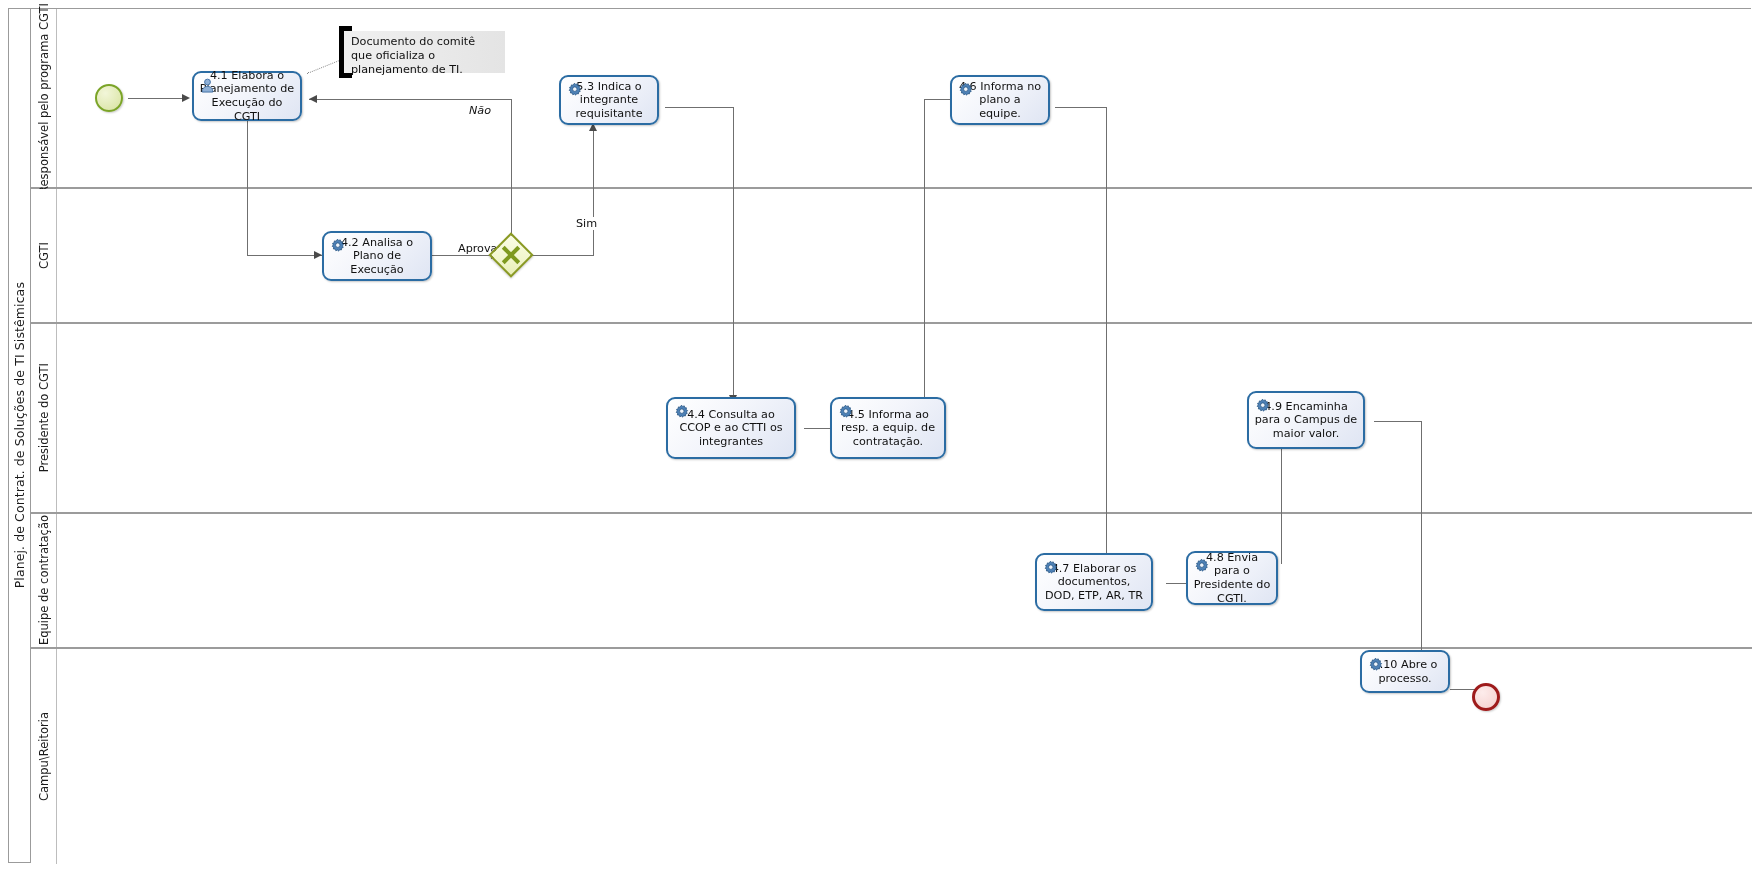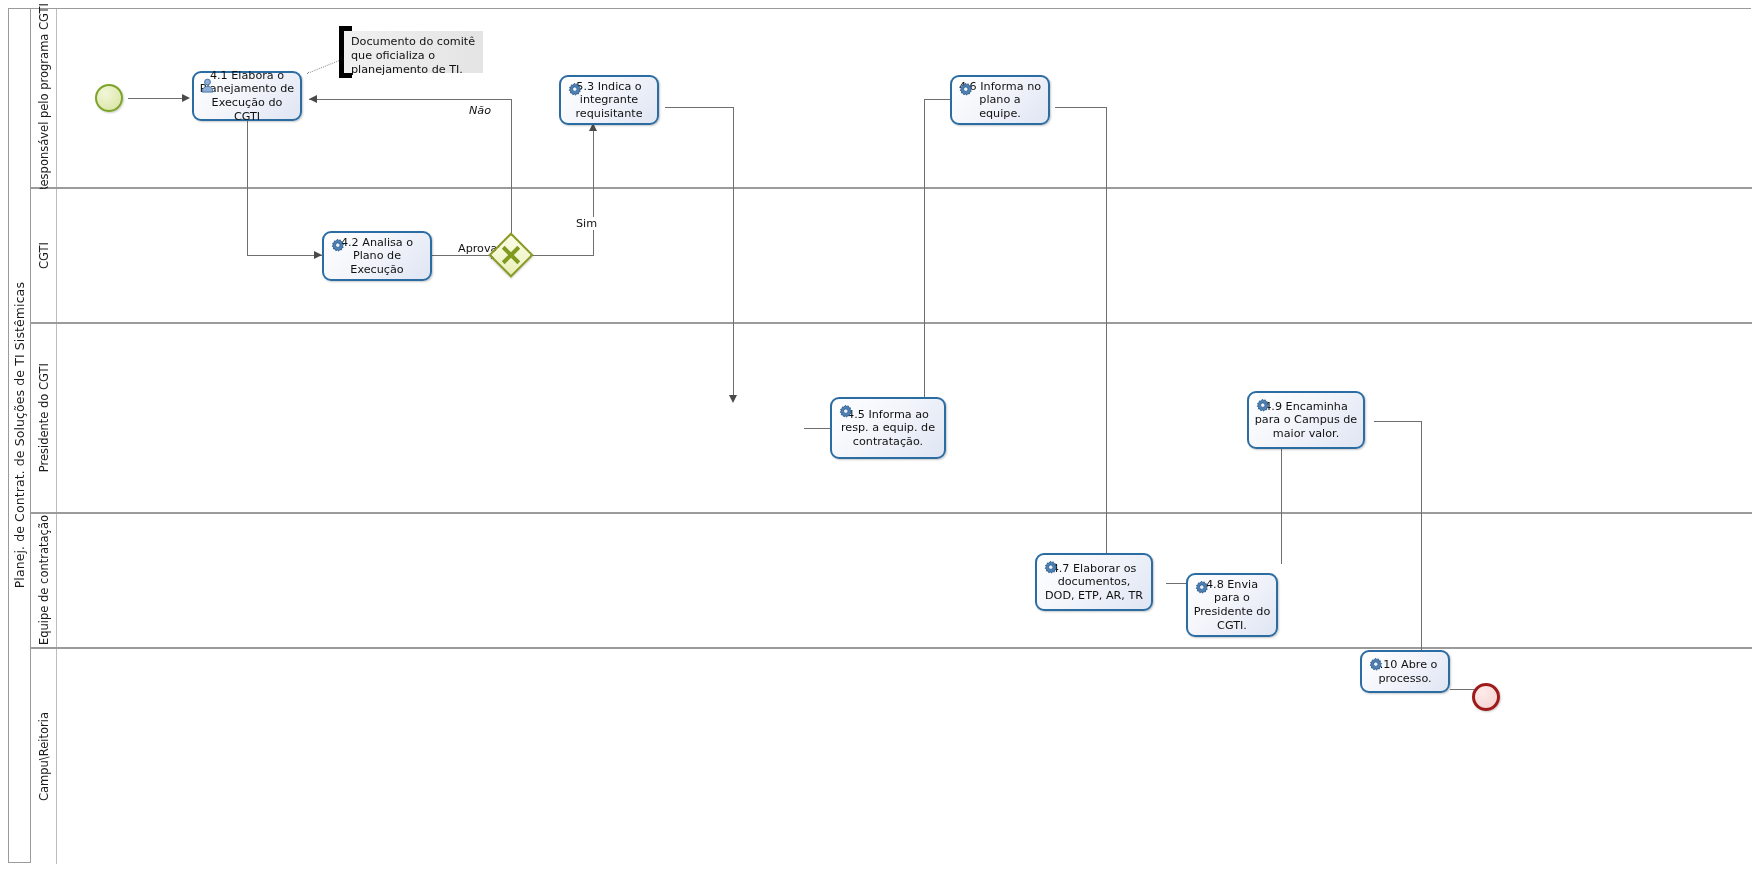--- a/index.html
+++ b/index.html
@@ -285,21 +285,21 @@
 
     <div class="event start-event" style="left:86px; top:75px;"></div>
 
     <div class="event end-event" style="left:1463px; top:674px;"></div>
 
     <div class="gateway" style="left:486px; top:230px;">
       <div class="plus-v"></div>
       <div class="plus-h"></div>
     </div>
 
-    <div class="annotation" style="left:330px; top:22px; width:144px; height:42px;">
+    <div class="annotation" style="left:330px; top:22px; width:166px; height:42px;">
       <span>Documento do comitê que oficializa o planejamento de TI.</span>
     </div>
 
     <div class="task" style="left:183px; top:62px; width:110px; height:50px;">
       <span class="task-icon">
         <svg viewBox="0 0 16 16" width="15" height="15">
           <circle cx="8" cy="4.3" r="3.1" fill="#8fb0d6" stroke="#3f6ea3" stroke-width="1"></circle>
           <path d="M2.4 15 C2.4 10.6 5 9 8 9 C11 9 13.6 10.6 13.6 15 Z" fill="#8fb0d6" stroke="#3f6ea3" stroke-width="1"></path>
         </svg>
       </span>
@@ -319,20 +319,29 @@
     <div class="task" style="left:550px; top:66px; width:100px; height:50px;">
       <span class="task-icon">
         <svg viewBox="0 0 16 16" width="15" height="15">
           <path d="M8 1.2 L9.2 2.6 L11 2 L11.4 3.9 L13.3 4.1 L12.9 6 L14.5 7 L13.3 8.4 L14.1 10.1 L12.3 10.8 L12.2 12.7 L10.3 12.4 L9.2 14 L7.9 12.8 L6.2 13.6 L5.5 11.8 L3.6 11.7 L3.9 9.8 L2.3 8.8 L3.5 7.4 L2.7 5.7 L4.5 5 L4.6 3.1 L6.5 3.4 Z" fill="#4d81b7" stroke="#23517f" stroke-width=".8" stroke-linejoin="round"></path>
           <circle cx="8.3" cy="7.6" r="2.4" fill="#eef4fb" stroke="#23517f" stroke-width=".8"></circle>
         </svg>
       </span>
       <span class="task-text">5.3 Indica o integrante requisitante</span>
     </div>
 
+    <div class="task" style="left:657px; top:388px; width:130px; height:62px;">
+      <span class="task-icon">
+        <svg viewBox="0 0 16 16" width="15" height="15">
+          <path d="M8 1.2 L9.2 2.6 L11 2 L11.4 3.9 L13.3 4.1 L12.9 6 L14.5 7 L13.3 8.4 L14.1 10.1 L12.3 10.8 L12.2 12.7 L10.3 12.4 L9.2 14 L7.9 12.8 L6.2 13.6 L5.5 11.8 L3.6 11.7 L3.9 9.8 L2.3 8.8 L3.5 7.4 L2.7 5.7 L4.5 5 L4.6 3.1 L6.5 3.4 Z" fill="#4d81b7" stroke="#23517f" stroke-width=".8" stroke-linejoin="round"></path>
+          <circle cx="8.3" cy="7.6" r="2.4" fill="#eef4fb" stroke="#23517f" stroke-width=".8"></circle>
+        </svg>
+      </span>
+      <span class="task-text">4.4 Consulta ao CCOP e ao CTTI os integrantes</span>
+    </div>
 
     <div class="task" style="left:821px; top:388px; width:116px; height:62px;">
       <span class="task-icon">
         <svg viewBox="0 0 16 16" width="15" height="15">
           <path d="M8 1.2 L9.2 2.6 L11 2 L11.4 3.9 L13.3 4.1 L12.9 6 L14.5 7 L13.3 8.4 L14.1 10.1 L12.3 10.8 L12.2 12.7 L10.3 12.4 L9.2 14 L7.9 12.8 L6.2 13.6 L5.5 11.8 L3.6 11.7 L3.9 9.8 L2.3 8.8 L3.5 7.4 L2.7 5.7 L4.5 5 L4.6 3.1 L6.5 3.4 Z" fill="#4d81b7" stroke="#23517f" stroke-width=".8" stroke-linejoin="round"></path>
           <circle cx="8.3" cy="7.6" r="2.4" fill="#eef4fb" stroke="#23517f" stroke-width=".8"></circle>
         </svg>
       </span>
       <span class="task-text">4.5 Informa ao resp. a equip. de contratação.</span>
     </div>
@@ -350,21 +359,21 @@
     <div class="task" style="left:1026px; top:544px; width:118px; height:58px;">
       <span class="task-icon">
         <svg viewBox="0 0 16 16" width="15" height="15">
           <path d="M8 1.2 L9.2 2.6 L11 2 L11.4 3.9 L13.3 4.1 L12.9 6 L14.5 7 L13.3 8.4 L14.1 10.1 L12.3 10.8 L12.2 12.7 L10.3 12.4 L9.2 14 L7.9 12.8 L6.2 13.6 L5.5 11.8 L3.6 11.7 L3.9 9.8 L2.3 8.8 L3.5 7.4 L2.7 5.7 L4.5 5 L4.6 3.1 L6.5 3.4 Z" fill="#4d81b7" stroke="#23517f" stroke-width=".8" stroke-linejoin="round"></path>
           <circle cx="8.3" cy="7.6" r="2.4" fill="#eef4fb" stroke="#23517f" stroke-width=".8"></circle>
         </svg>
       </span>
       <span class="task-text">4.7 Elaborar os documentos, DOD, ETP, AR, TR</span>
     </div>
 
-    <div class="task" style="left:1177px; top:564px; width:92px; height:64px;">
+    <div class="task" style="left:1177px; top:542px; width:92px; height:54px;">
       <span class="task-icon">
         <svg viewBox="0 0 16 16" width="15" height="15">
           <path d="M8 1.2 L9.2 2.6 L11 2 L11.4 3.9 L13.3 4.1 L12.9 6 L14.5 7 L13.3 8.4 L14.1 10.1 L12.3 10.8 L12.2 12.7 L10.3 12.4 L9.2 14 L7.9 12.8 L6.2 13.6 L5.5 11.8 L3.6 11.7 L3.9 9.8 L2.3 8.8 L3.5 7.4 L2.7 5.7 L4.5 5 L4.6 3.1 L6.5 3.4 Z" fill="#4d81b7" stroke="#23517f" stroke-width=".8" stroke-linejoin="round"></path>
           <circle cx="8.3" cy="7.6" r="2.4" fill="#eef4fb" stroke="#23517f" stroke-width=".8"></circle>
         </svg>
       </span>
       <span class="task-text">4.8 Envia para o Presidente do CGTI.</span>
     </div>
 
     <div class="task" style="left:1238px; top:382px; width:118px; height:58px;">

